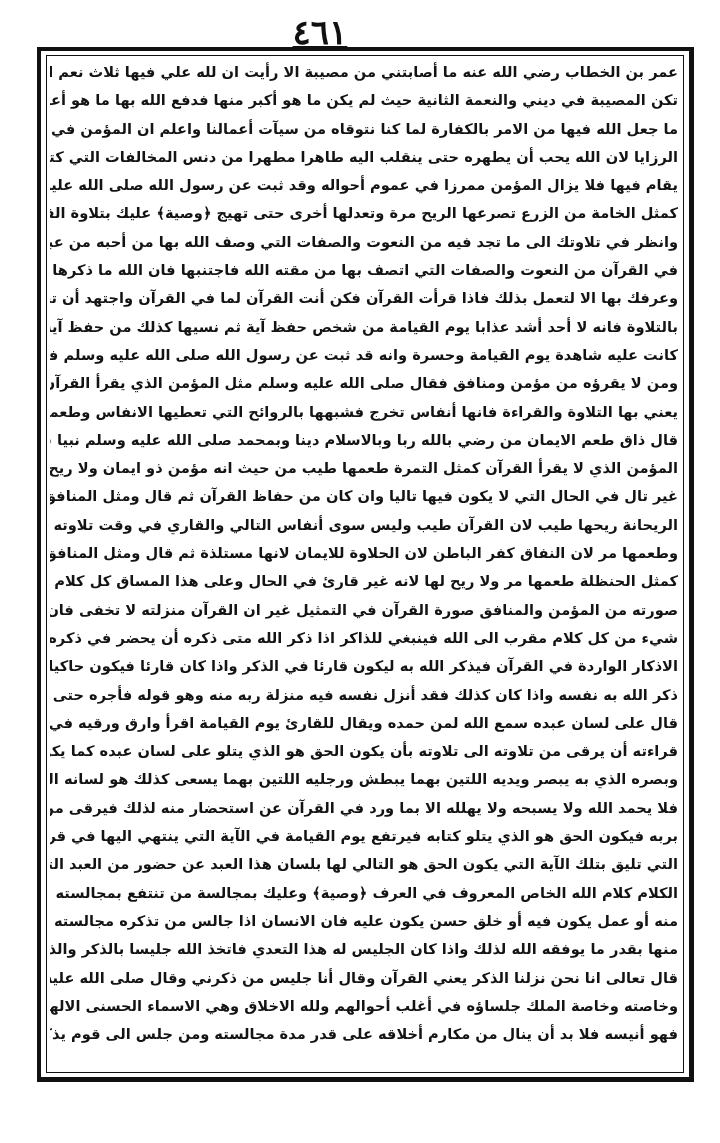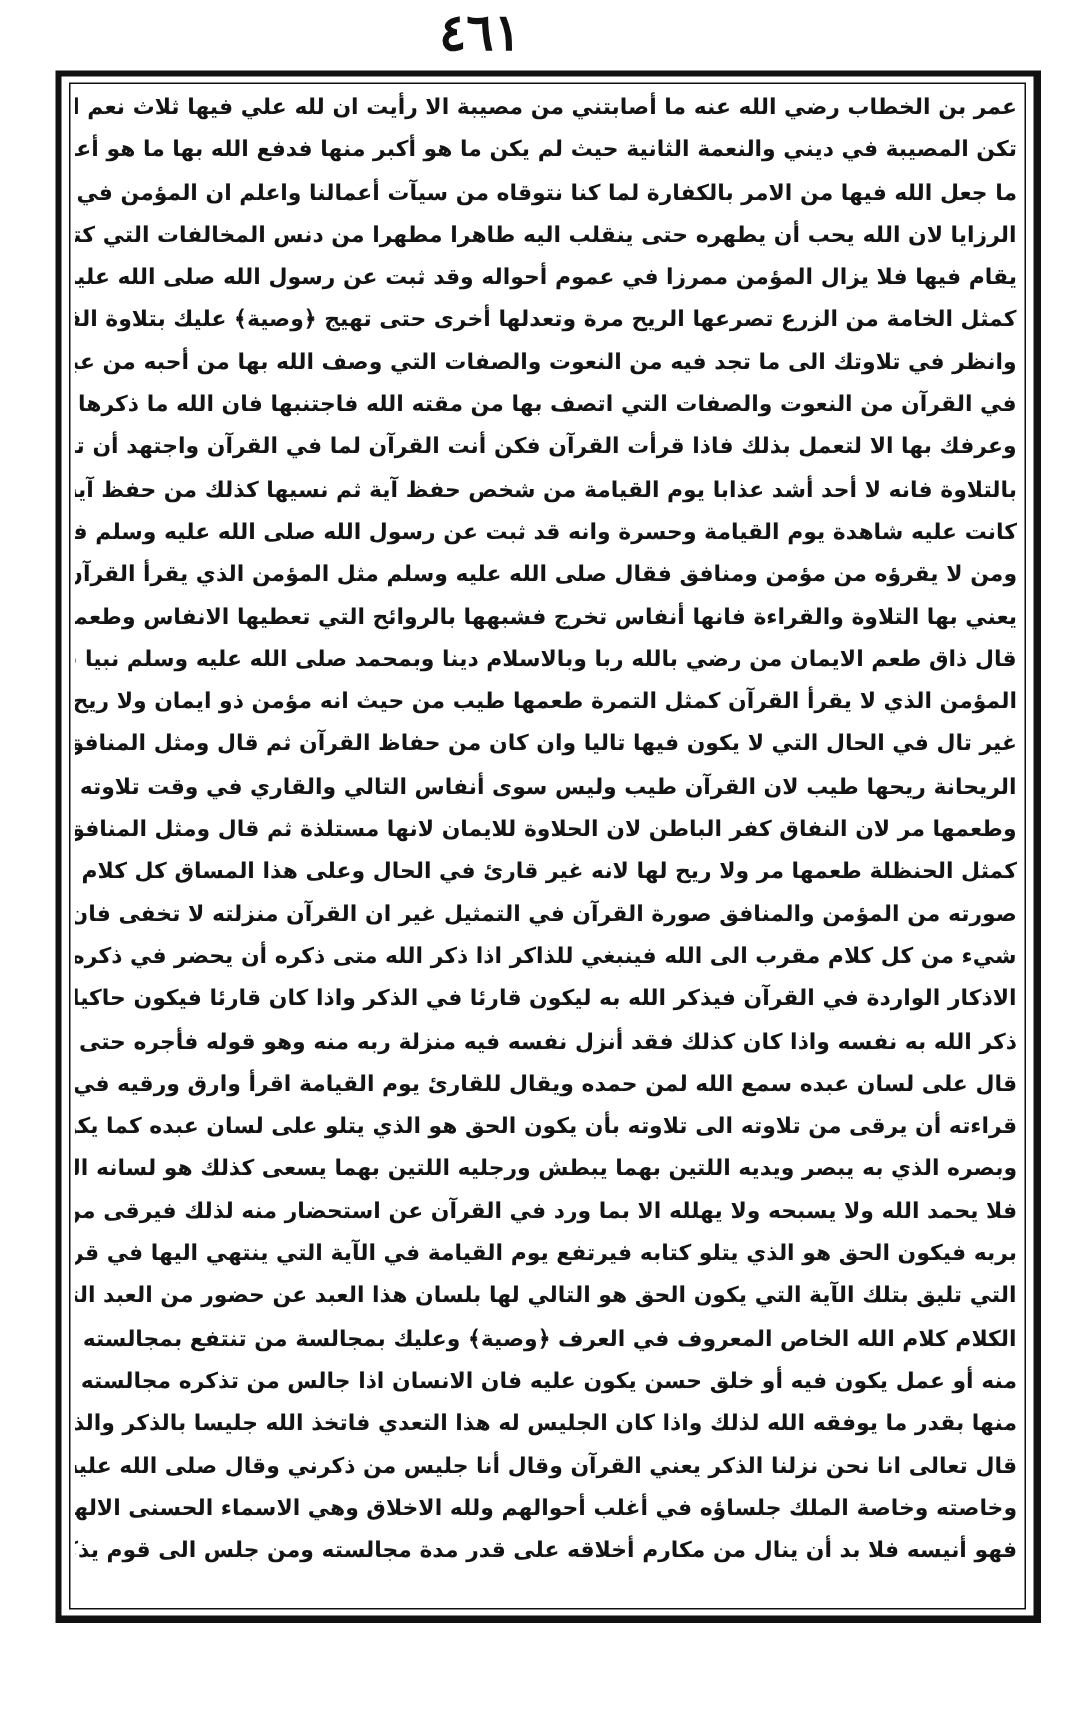--- a/index.html
+++ b/index.html
@@ -10,30 +10,31 @@
     body {
       width: 720px;
       height: 1143px;
       position: relative;
       overflow: hidden;
       font-family: "DejaVu Sans", sans-serif;
       color: #111111;
     }
     .page-number {
       position: absolute;
-      top: 2px;
+      top: 12px;
       left: 0;
       width: 640px;
       text-align: center;
       font-family: "DejaVu Serif", serif;
       font-size: 34px;
       font-weight: bold;
       line-height: 40px;
       color: #111111;
       direction: rtl;
+      text-decoration: underline;
     }
     .frame-outer {
       position: absolute;
       left: 37px;
       top: 47px;
       width: 648px;
       height: 1026px;
       border: 4px solid #111111;
       border-right-width: 5px;
       border-bottom-width: 5px;

